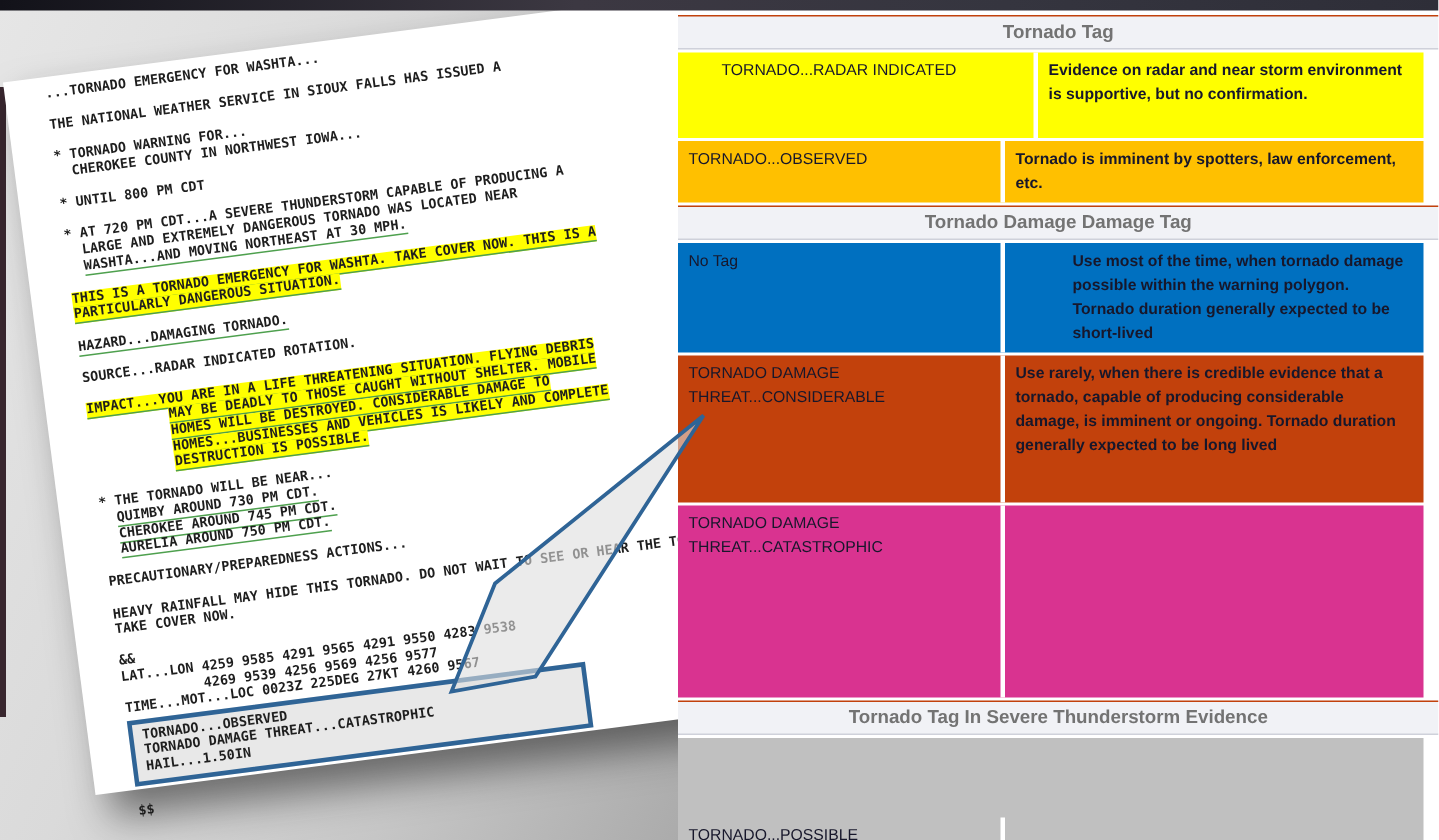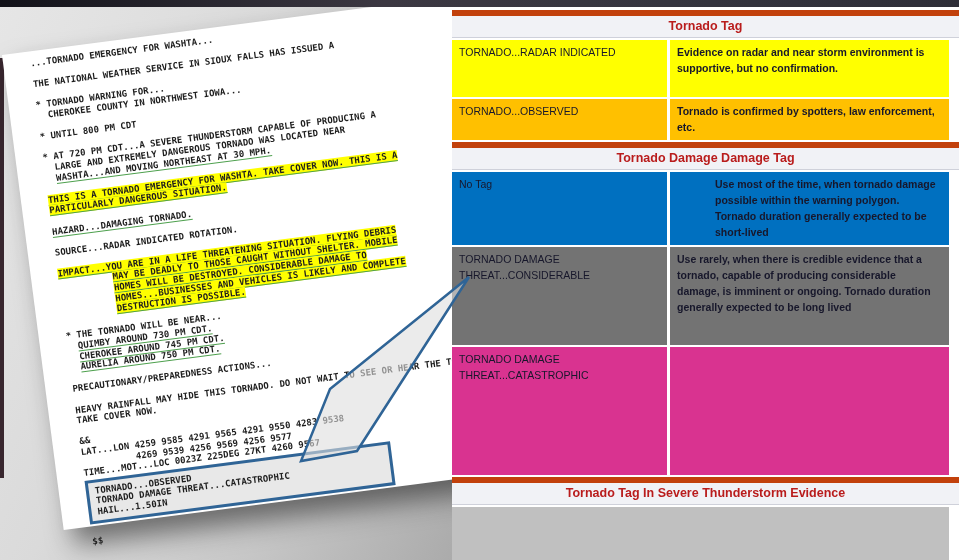--- a/index.html
+++ b/index.html
@@ -34,21 +34,21 @@
     width:296px;border:3px solid #2f6496;background:rgba(213,213,213,.55);
     padding:3px 0 3px 6px;margin:2px 0 2px 0;
   }
   
   .tag-table{
     position:absolute;left:452px;top:6px;width:507px;z-index:2;
     background:#ffffff;padding-top:3px;box-sizing:border-box;
   }
   .thead{
     height:21px;line-height:21px;text-align:center;font-weight:bold;font-size:12.5px;
-    color:#b91c1c;background:#f1f2f6;border-top:6px solid #c2410c;border-bottom:1px solid #cfd1da;
+    color:#737373;background:#f1f2f6;border-top:1px solid #c2410c;border-bottom:1px solid #cfd1da;
     margin:1px 0 2px 0;
   }
   .trow{display:flex;margin:0 10px 2px 0;}
   .cell{padding:4px 8px 4px 7px;font-size:10.5px;line-height:1.55;color:#17172b;box-sizing:border-box;}
   .cell.label{width:218px;flex:0 0 218px;border-right:3px solid #ffffff;}
   .cell.desc{flex:1;font-weight:bold;}
   
   .arrow-overlay{position:absolute;left:0;top:0;z-index:3;pointer-events:none;}
 </style>
 </head>
@@ -106,34 +106,34 @@
           <div class="ln"><span></span><span class="tx ">HAIL...1.50IN</span></div>
         </div>
         <div class="ln"><span> </span><span class="tx "></span></div>
         <div class="ln"><span></span><span class="tx ">$$</span></div>
       </div>
   </div>
 </div>
 
 <div class="tag-table">
     <div class="thead">Tornado Tag</div>
-    <div class="trow" style="background: rgb(255, 255, 0); min-height: 57px;">
+    <div class="trow" style="background: rgb(255, 255, 0); min-height: 57px; padding-left: 22px;">
       <div class="cell label">TORNADO...RADAR INDICATED</div>
       <div class="cell desc">Evidence on radar and near storm environment is supportive, but no confirmation.</div>
     </div>
     <div class="trow" style="background: rgb(255, 192, 0); min-height: 34px;">
       <div class="cell label">TORNADO...OBSERVED</div>
-      <div class="cell desc">Tornado is confirmed by spotters, law enforcement, etc.</div>
+      <div class="cell desc">Tornado is imminent by spotters, law enforcement, etc.</div>
     </div>
     <div class="thead">Tornado Damage Damage Tag</div>
     <div class="trow" style="background: rgb(0, 112, 192); min-height: 70px; gap: 38px;">
       <div class="cell label">No Tag</div>
       <div class="cell desc">Use most of the time, when tornado damage possible within the warning polygon. Tornado duration generally expected to be short-lived</div>
     </div>
-    <div class="trow" style="background: #737373; min-height: 98px;">
+    <div class="trow" style="background: #c2410c; min-height: 98px;">
       <div class="cell label">TORNADO DAMAGE THREAT...CONSIDERABLE</div>
       <div class="cell desc">Use rarely, when there is credible evidence that a tornado, capable of producing considerable damage, is imminent or ongoing. Tornado duration generally expected to be long lived</div>
     </div>
     <div class="trow" style="background: rgb(217, 51, 144); min-height: 128px;">
       <div class="cell label">TORNADO DAMAGE THREAT...CATASTROPHIC</div>
     </div>
     <div class="thead">Tornado Tag In Severe Thunderstorm Evidence</div>
     <div class="trow" style="background: rgb(192, 192, 192); min-height: 78px; align-items: flex-end;">
       <div class="cell label">TORNADO...POSSIBLE</div>
     </div>

